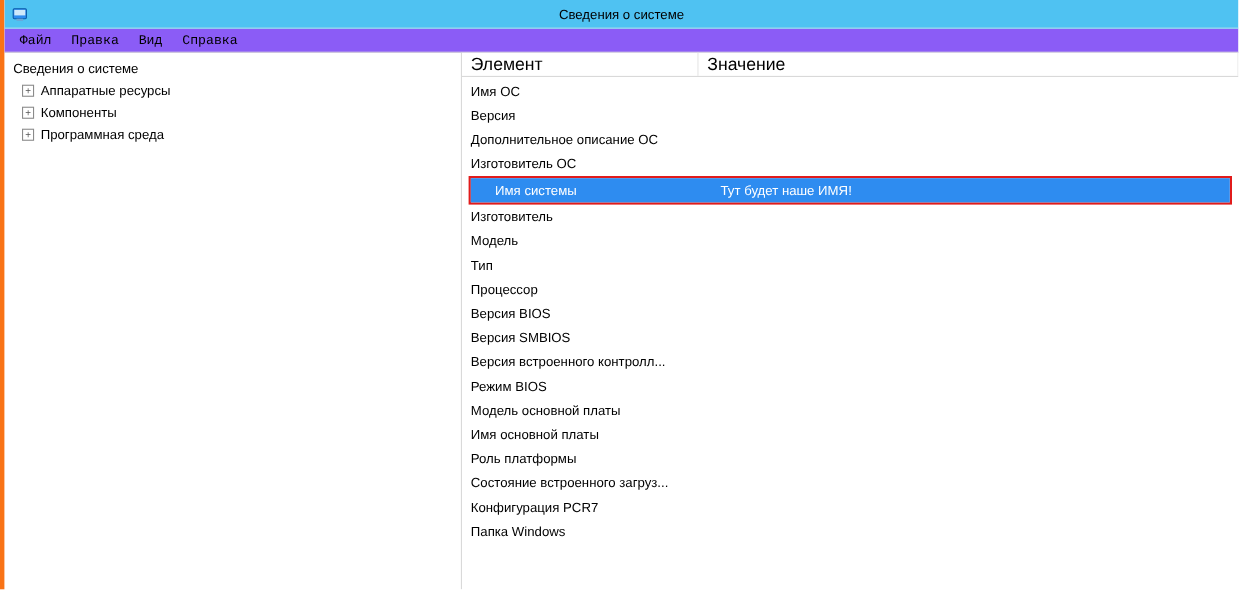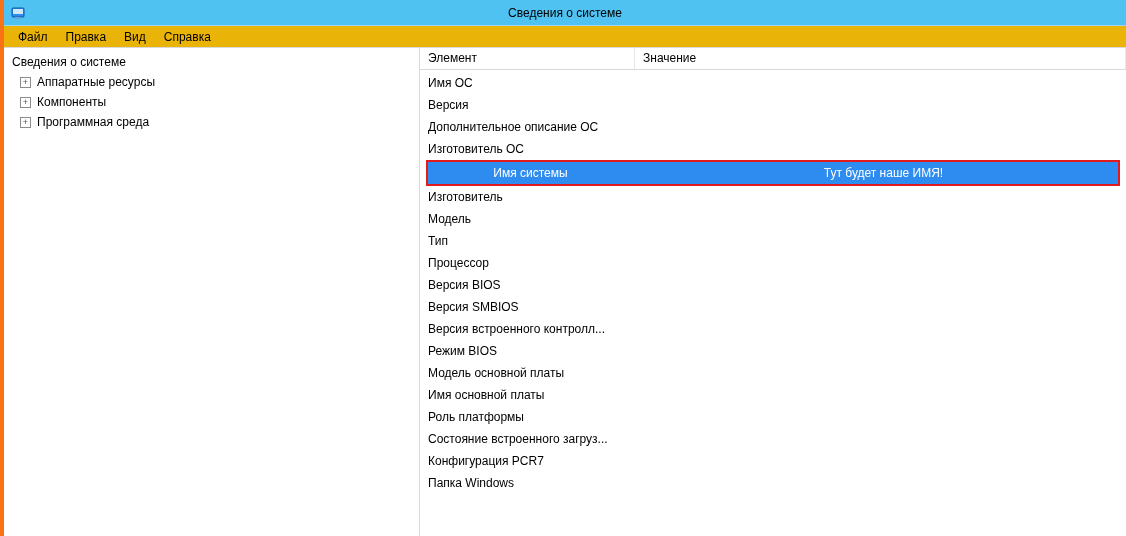--- a/index.html
+++ b/index.html
@@ -34,26 +34,27 @@
   }
   .titlebar .title {
     position: absolute;
     left: 0; right: 0;
     text-align: center;
     color: #000;
     font-size: 12px;
   }
   .menubar {
     height: 22px;
-    background: #eab308;
+    background: #8b5cf6;
     border-bottom: 1px solid #d9d9d9;
     display: flex;
     align-items: center;
     padding: 0 6px;
     gap: 2px;
+    font-family: Liberation Mono, monospace;
   }
   .menubar .menu-item {
     padding: 2px 8px;
     cursor: default;
   }
   .content {
     flex: 1;
     display: flex;
     min-height: 0;
   }
@@ -97,21 +98,21 @@
   .list-header {
     display: flex;
     height: 22px;
     background: #fff;
     border-bottom: 1px solid #d9d9d9;
   }
   .list-header .col {
     padding: 3px 8px;
     border-right: 1px solid #e6e6e6;
     color: #000;
-    font-size: 12px;
+    font-size: 16px;
     cursor: default;
   }
   .list-header .col.element { width: 215px; }
   .list-header .col.value   { flex: 1; }
   .list-body {
     flex: 1;
     overflow: auto;
     padding-top: 2px;
   }
   .list-row {
@@ -131,25 +132,24 @@
     display: flex;
     line-height: 20px;
   }
   .highlight-inner {
     background: #2e8cf0;
     color: #fff;
     display: flex;
     flex: 1;
   }
   .highlight-inner .cell {
-    padding: 1px 9px;
-    text-align: center;
+    padding: 1px 22px;
   }
   .highlight-inner .cell.element { width: 205px; }
-  .highlight-inner .cell.value   { flex: 1; margin-left: 16px; }
+  .highlight-inner .cell.value   { flex: 1; }
 </style>
 </head>
 <body>
 
 <div class="window">
 
   <div class="titlebar">
     <span class="app-icon">
       <svg width="16" height="16" viewBox="0 0 16 16">
         <rect x="2" y="3" width="12" height="9" rx="1" fill="#2e8cf0" stroke="#0b5aa8"></rect>

